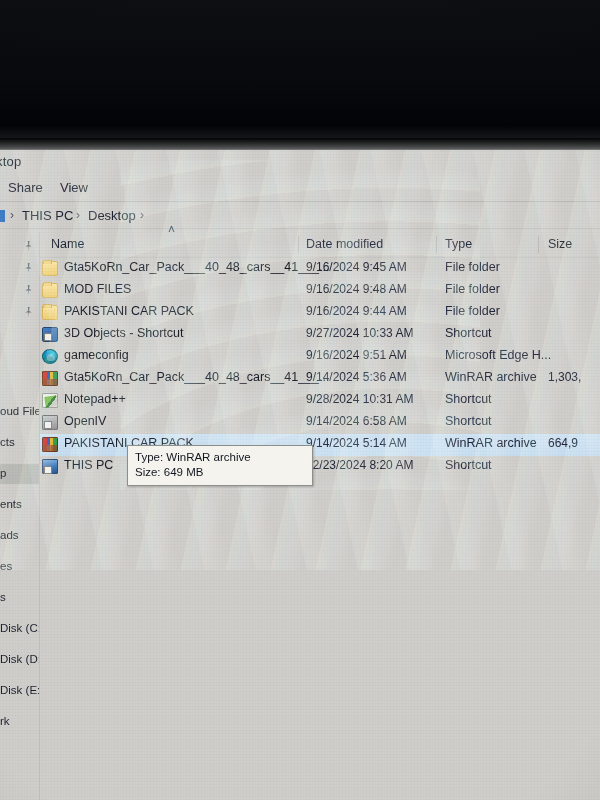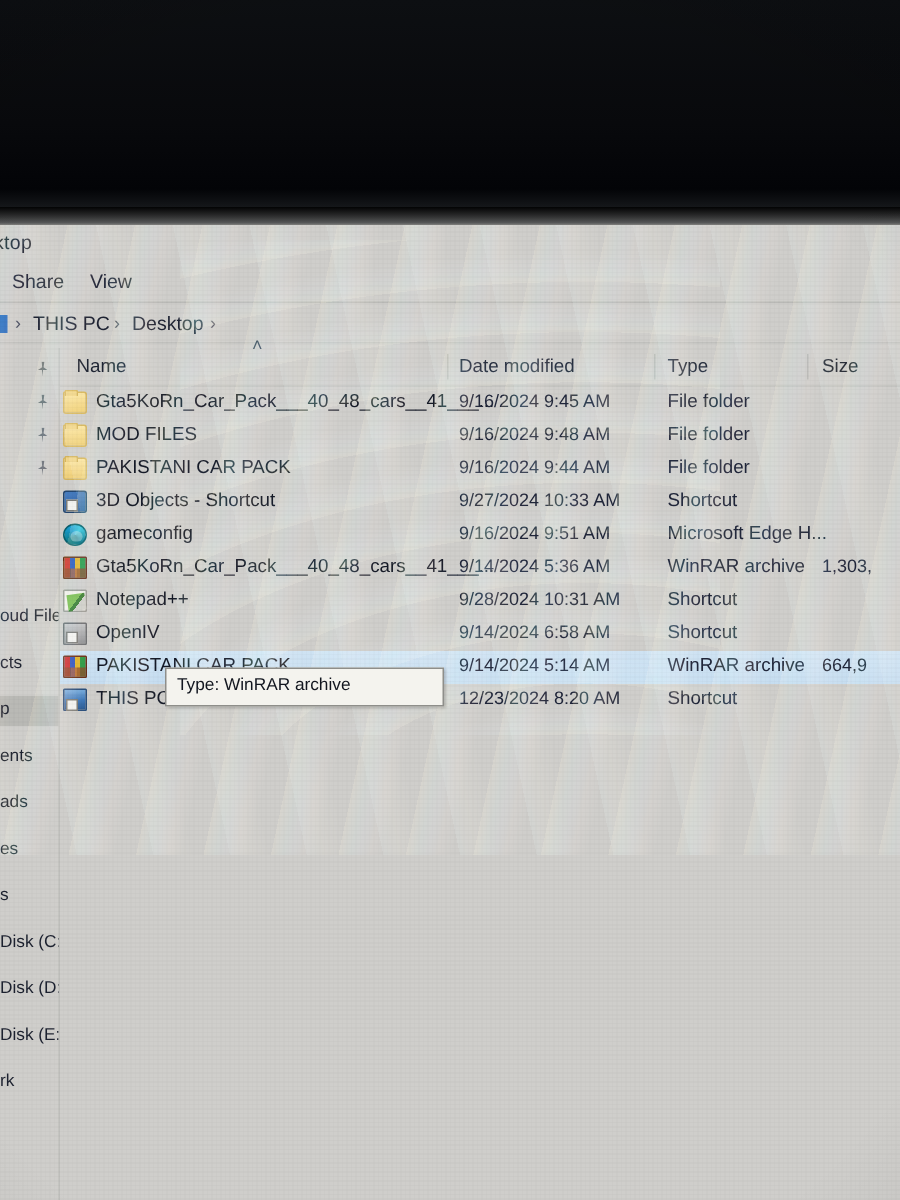--- a/index.html
+++ b/index.html
@@ -204,21 +204,21 @@
     background: linear-gradient(175deg, #7fb2e0 0%, #3f78b8 55%, #2b5a92 100%);
     border: 1px solid #2a4f7c; border-radius: 1px;
   }
   .i-thispc::after {
     content:""; position:absolute; left:1px; bottom:-1px; width:6px; height:6px;
     background:#f2f2ef; border:1px solid #7d7d79;
   }
 
   
   #tooltip {
-    position: absolute; left: 110px; top: 445px;
+    position: absolute; left: 127px; top: 445px;
     width: 186px; padding: 4px 6px 5px 7px;
     background: #f4f3ee;
     border: 1px solid #8e8e8a;
     box-shadow: 1px 1px 2px rgba(0,0,0,.22);
     z-index: 40;
   }
   #tooltip div {
     font-size: 11.5px; color: #12161f; line-height: 15px; white-space: nowrap;
   }
 
@@ -405,20 +405,21 @@
         </div>
         <div class="nav-item" style="top: 480px;">
           <div class="nav-label" style="left: 0px;">rk</div>
         </div>
       </div>
 
   </div>
 
   <div id="tooltip">
     <div>Type: WinRAR archive</div>
+    <div>Size: 649 MB</div>
   </div>
 
   <svg id="cursor" width="16" height="22" viewBox="0 0 16 22" overflow="visible">
     <polygon points="0,0 0,16 4,12.4 6.6,18.6 9.4,17.4 6.8,11.4 11.6,11.2" fill="#ffffff" stroke="#2b2b2b" stroke-width="1"></polygon>
   </svg>
 
   <div id="moire"></div>
   <div id="moire2"></div>
   <div id="grain"></div>
   <div id="vignette"></div>

